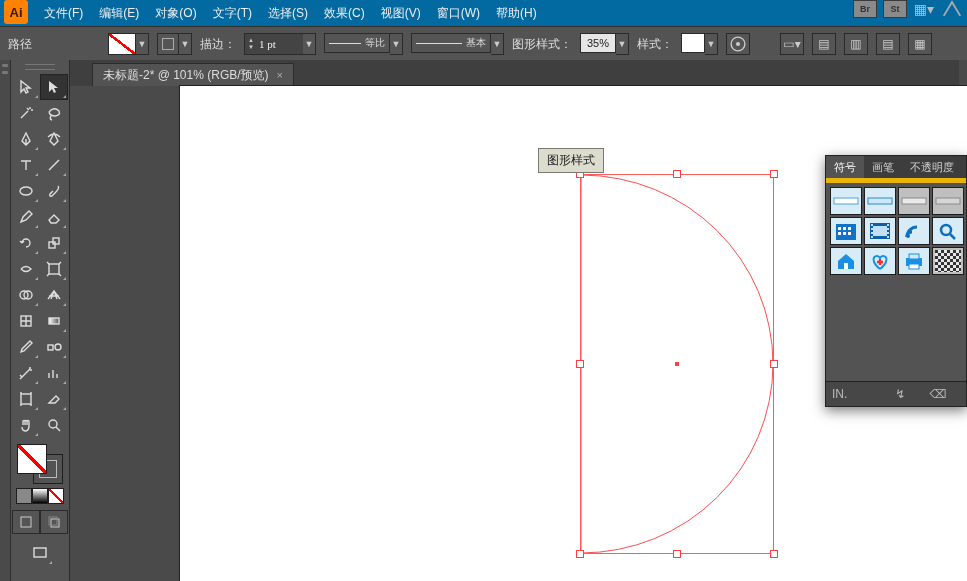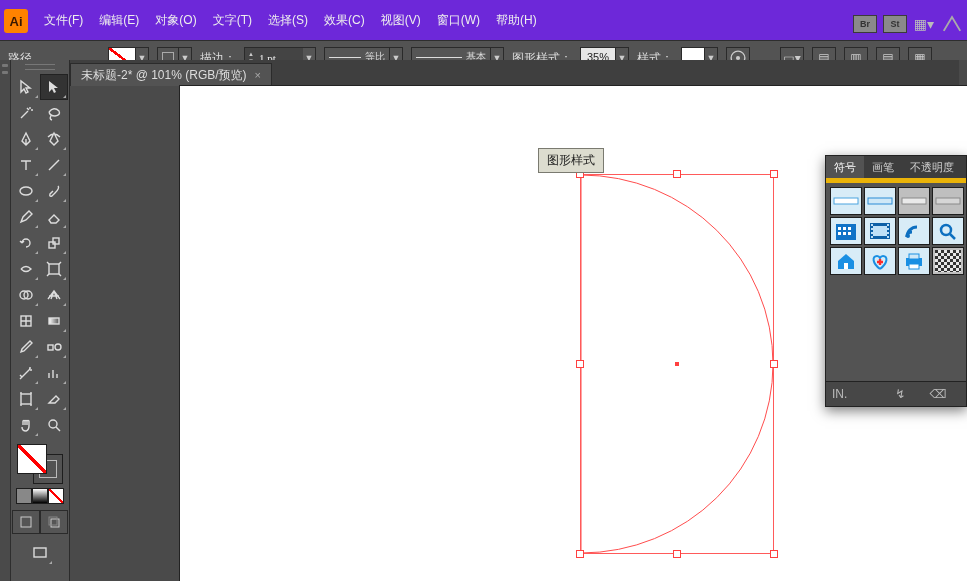--- a/index.html
+++ b/index.html
@@ -1,17 +1,17 @@
 <!DOCTYPE html>
 <html><head>
 <meta charset="utf-8">
 <style>
 html,body{margin:0;padding:0;width:967px;height:581px;background:#4a4a4a;font-family:"Microsoft YaHei",Arial,sans-serif;font-size:12px;color:#ddd;overflow:hidden;user-select:none}
 
-#menubar{height:26px;background:#6d28d9;display:flex;align-items:flex-end;padding:7px 4px;border-bottom:1px solid #2e2e2e}
+#menubar{height:26px;background:#0369a1;display:flex;align-items:flex-start;padding:0 4px;border-bottom:1px solid #2e2e2e}
 #logo{width:24px;height:24px;background:#ff8200;border-radius:3px;display:flex;align-items:center;justify-content:center;font-weight:bold;font-size:13px;color:#3a1800;margin-right:8px}
 .menu-item{padding:0 8px;line-height:26px;cursor:default;color:#eee}
 #menubar .right{margin-left:auto;display:flex;align-items:center;gap:6px}
 .pill{width:22px;height:16px;background:#8a8a8a;border:1px solid #3a3a3a;display:flex;align-items:center;justify-content:center;font-size:9px;color:#333;font-weight:bold}
 .glyph{width:22px;height:18px;display:flex;align-items:center;justify-content:center;color:#bbb;font-size:14px}
 
 #optbar{height:34px;background:#535353;display:flex;align-items:center;padding:0 8px;border-bottom:1px solid #2e2e2e;gap:8px}
 #optbar .lbl{color:#ddd;font-size:12px}
 .swatch-fill{width:26px;height:20px;border:1px solid #2a2a2a;background:#fff;position:relative}
 .swatch-fill::after{content:"";position:absolute;inset:0;background:linear-gradient(to top right,transparent 46%,#ff0000 46%,#ff0000 54%,transparent 54%)}
@@ -51,21 +51,21 @@
 #tinyswatches{display:flex;gap:0;margin-top:4px}
 #tinyswatches div{width:14px;height:14px;border:1px solid #1e1e1e}
 .ts1{background:#888}
 .ts2{background:linear-gradient(#fff,#000)}
 .ts3{background:#fff;position:relative}
 .ts3::after{content:"";position:absolute;inset:0;background:linear-gradient(to top right,transparent 44%,red 44%,red 56%,transparent 56%)}
 #modebtns{display:flex;margin-top:6px}
 #modebtns div{width:26px;height:22px;border:1px solid #2a2a2a;background:#555;display:flex;align-items:center;justify-content:center}
 
 #docarea{flex:1;background:#4a4a4a;position:relative}
-#tabbar{height:26px;background:#3f3f3f;display:flex;align-items:flex-end;padding-left:0;border-bottom:1px solid #2b2b2b}
+#tabbar{height:26px;background:#3f3f3f;display:flex;align-items:flex-end;padding-left:22px;border-bottom:1px solid #2b2b2b}
 .tab{height:22px;background:#535353;border:1px solid #2b2b2b;border-bottom:none;padding:0 10px;display:flex;align-items:center;gap:8px;color:#ddd;font-size:12px}
 .tab .x{color:#aaa;font-size:11px}
 #canvaswrap{position:absolute;top:26px;left:0;right:0;bottom:0;background:#4a4a4a}
 #artboard{position:absolute;left:110px;top:0;width:900px;height:800px;background:#fff;box-shadow:0 0 0 1px #222}
 
 #tooltip{position:absolute;left:468px;top:62px;background:#dcdccf;border:1px solid #7a7a70;color:#222;padding:3px 8px;font-size:12px;z-index:5}
 
 #selection{position:absolute;left:510px;top:88px;width:194px;height:380px;z-index:4}
 #selection .bbox{position:absolute;inset:0;border:1px solid #ff5a5a}
 .handle{position:absolute;width:6px;height:6px;background:#fff;border:1px solid #ff4040}

